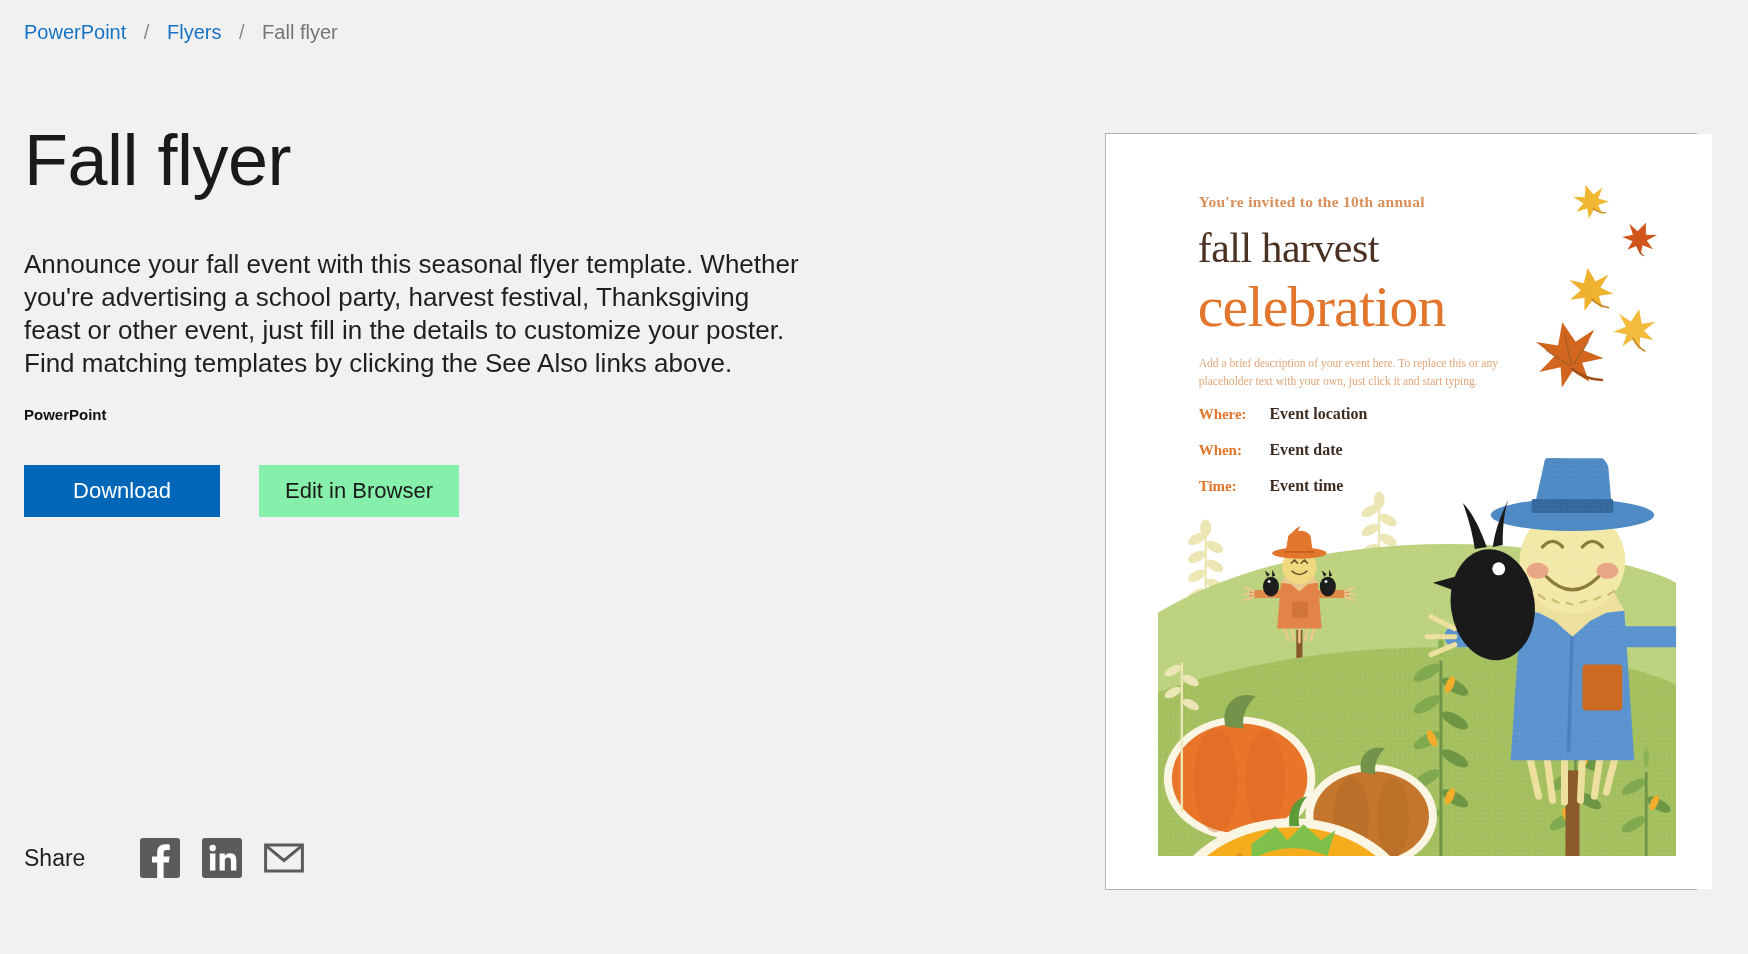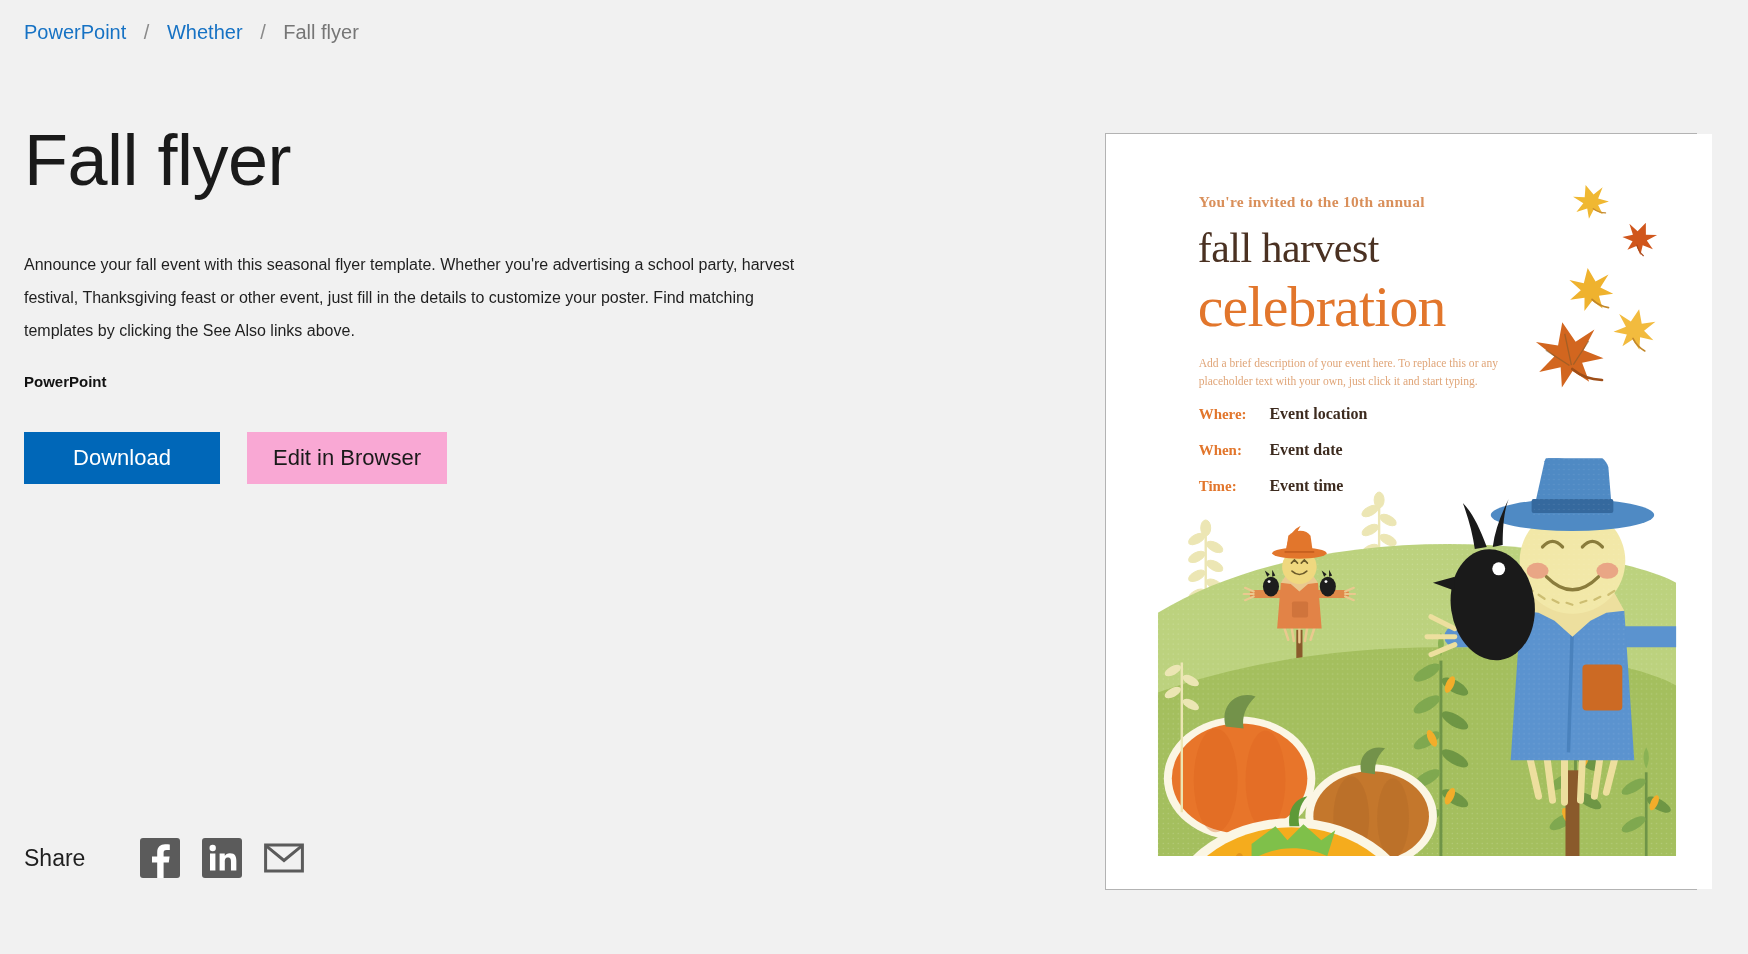--- a/index.html
+++ b/index.html
@@ -46,21 +46,21 @@
   .page-title {
     font-size: 72px;
     font-weight: 300;
     line-height: 80px;
     letter-spacing: -0.5px;
     margin: 0;
     color: #1a1a1a;
   }
   .description {
     margin: 48px 0 0 0;
-    font-size: 16px;
+    font-size: 26px;
     line-height: 33px;
     color: #1f1f1f;
     max-width: 780px;
   }
   .app-name {
     margin: 26px 0 0 0;
     font-size: 15px;
     font-weight: bold;
     color: #111;
   }
@@ -82,24 +82,24 @@
     display: inline-flex;
     align-items: center;
     justify-content: center;
   }
   .btn-primary {
     background: #0067b8;
     color: #ffffff;
     min-width: 196px;
   }
   .btn-secondary {
-    background: #f9a8d4;
+    background: #86efac;
     color: #1a1a1a;
     min-width: 200px;
-    margin-left: 27px;
+    margin-left: 39px;
   }
 
   
   .share-row {
     position: absolute;
     left: 24px;
     top: 838px;
     display: flex;
     align-items: center;
   }
@@ -136,21 +136,21 @@
     padding-left: 16px;
   }
   .flyer-svg { display: block; width: 100%; height: 100%; }
 </style>
 </head>
 <body>
 
 <div class="breadcrumb">
   <span class="crumb-link">PowerPoint</span>
   <span class="crumb-sep">/</span>
-  <span class="crumb-link">Whether</span>
+  <span class="crumb-link">Flyers</span>
   <span class="crumb-sep">/</span>
   <span class="crumb-current">Fall flyer</span>
 </div>
 
 <div class="left-col">
   <h1 class="page-title">Fall flyer</h1>
   <p class="description">Announce your fall event with this seasonal flyer template. Whether you're advertising a school party, harvest festival, Thanksgiving feast or other event, just fill in the details to customize your poster. Find matching templates by clicking the See Also links above.</p>
   <p class="app-name">PowerPoint</p>
 
   <div class="button-row">

